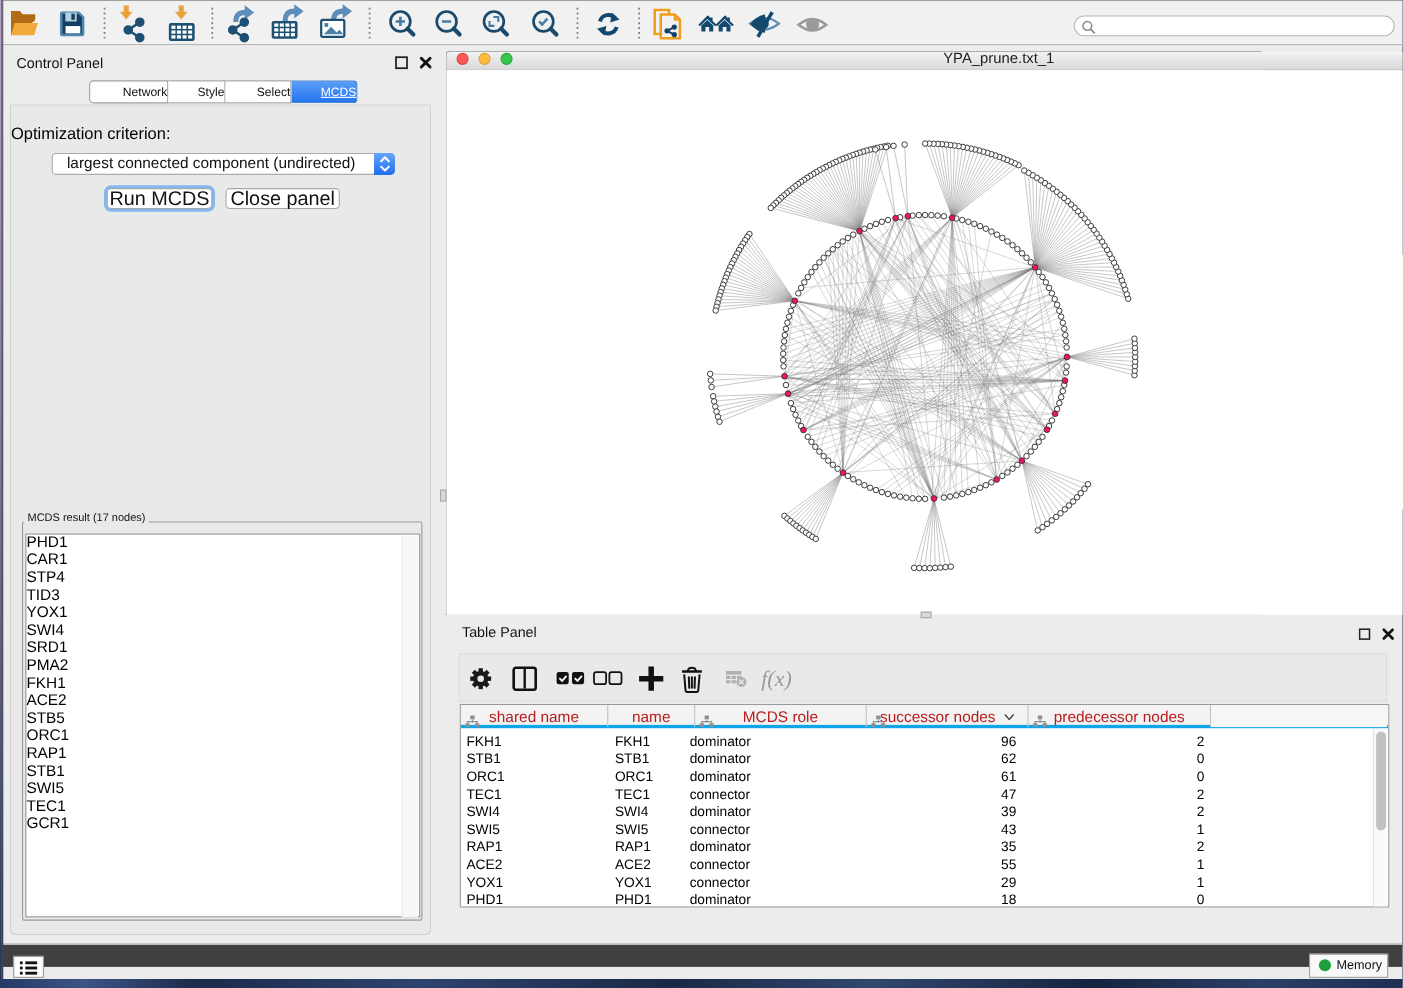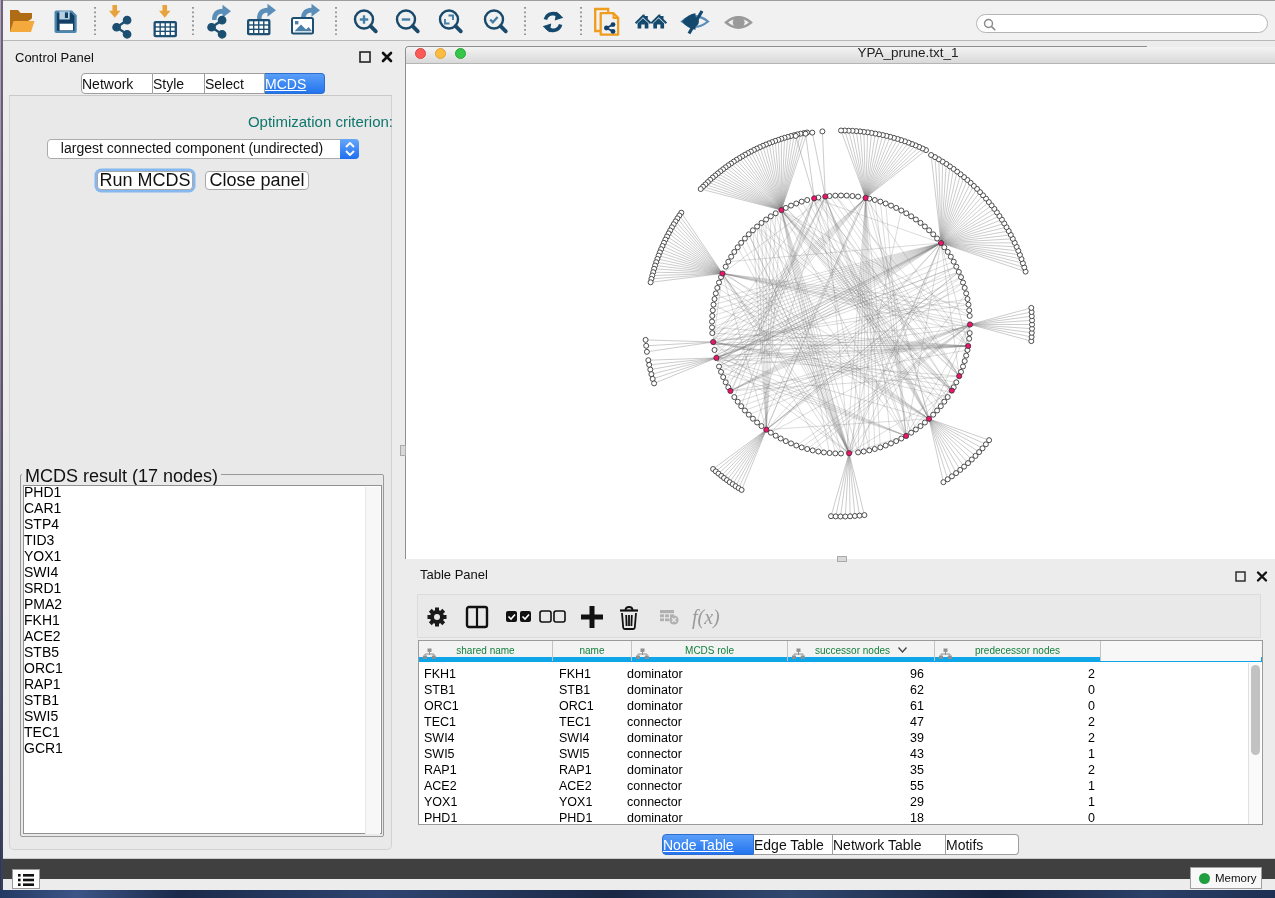--- a/index.html
+++ b/index.html
@@ -15,50 +15,50 @@
 #app { position:absolute; left:1px; top:0px; width:1274px; height:890px; background:#ececec; border-top:1px solid #9e9e9e;padding-left:28px; }
 
 
 #toolbar { position:absolute; left:0; top:0; width:1274px; height:40px; background:#f1f1f1; border-bottom:1px solid #b8b8b8; }
 #searchbox { position:absolute; left:975px; top:13px; width:292px; height:19px; background:#fff; border:1px solid #b5b5b5; border-radius:10px; }
 
 
 #cp { position:absolute; left:0; top:41px; width:397px; height:814px; background:#ececec; }
 #cp-title { position:absolute; left:14px; top:8px; font-size:13px; color:#111; }
 #cp-tabs { position:absolute; left:80px; top:31px; height:21px; }
-.tab { float:left; height:21px; line-height:20px; font-size:14px; color:#111; background:#fff; border:1px solid #9f9f9f; border-left:none; text-align:left; }
+.tab { float:left; height:21px; line-height:20px; font-size:11px; color:#111; background:#fff; border:1px solid #9f9f9f; border-left:none; text-align:right; }
 .tab.first { border-left:1px solid #9f9f9f; border-radius:4px 0 0 4px; }
 .tab.last { border-radius:0 4px 4px 0; }
 .tab.sel { background:linear-gradient(#5a9ef8,#2374ee); color:#fff; border-color:#2d6fd0;text-decoration:underline; }
 #cp-pane { position:absolute; left:8px; top:53px; width:383px; height:755px; background:#e9e9e9; border:1px solid #d2d2d2; border-top:1px solid #c8c8c8; border-radius:0 0 5px 5px; }
-#optlabel { position:absolute; left:0; top:17px; width:383px; text-align:right; font-size:15px; color:#0f766e; }
+#optlabel { position:absolute; left:0; top:17px; width:383px; text-align:left; font-size:15px; color:#000000; }
 #dropdown { position:absolute; left:37px; top:43px; width:312px; height:20px; padding-right:22px; background:#fff; border:1px solid #ababab; border-radius:4px; font-size:14px; line-height:17.5px; text-align:center; color:#111; }
 #dd-spin { position:absolute; right:-1px; top:-1px; width:19px; height:20px; border-radius:0 4px 4px 0; background:linear-gradient(#66a7f9,#1e6ef0); }
 .btn { position:absolute; top:75px; height:19px; background:#fff; border:1px solid #a8a8a8; border-radius:4px; font-size:18px; line-height:16.5px; text-align:center; color:#111; }
 #btn-run { left:87px; width:96px; box-shadow:0 0 0 2.5px #85b7f0; }
 #btn-close { left:195px; width:104px; }
 #fieldset { position:absolute; left:10px; top:378px; width:364px; height:363px; border:1px solid #9a9a9a; border-radius:2px; }
-#fs-legend { position:absolute; left:1px; top:-9px; background:#e9e9e9; padding:0 3px; font-size:18px; color:#111; }
+#fs-legend { position:absolute; left:1px; top:-9px; background:#e9e9e9; padding:0 3px; font-size:10px; color:#111; }
 #fs-list { position:absolute; left:2px; top:10px; width:359px; height:349px; background:#fff; border:1px solid #919191; font-size:14px; color:#000; }
 #fs-items { position:absolute; left:0px; top:-2px; line-height:16px; }
 #fs-scroll { position:absolute; right:1px; top:1px; width:15px; height:347px; background:#f7f7f7; border-left:1px solid #e8e8e8; }
 
 
 #net { position:absolute; left:404px; top:45px; width:742px; height:513px; background:#fff; border:1px solid #8f8f8f; border-right:none; border-radius:4px 0 0 0; }
 #net-title { position:absolute; left:0; top:0; width:870px; height:17px; background:linear-gradient(#f3f3f3,#d9d9d9); border-bottom:1px solid #b5b5b5; border-radius:4px 0 0 0; }
 .tl { position:absolute; top:1px; width:11px; height:11px; border-radius:50%; }
 #net-name { position:absolute; left:0; width:1004px; top:-2px; text-align:center; font-size:13.5px; color:#222; }
 #net-canvas { position:absolute; left:0; top:17px; width:870px; height:495px; background:#fff; }
 
 
 #tp { position:absolute; left:404px; top:563px; width:868px; height:292px; background:#ececec; }
 #tp-title { position:absolute; left:15px; top:3px; font-size:13px; color:#111; }
 #tp-toolbar { position:absolute; left:12px; top:30px; width:844px; height:44px; background:#e9e9e9; border:1px solid #dcdcdc; }
 #tbl { position:absolute; left:13px; top:76px; width:845px; height:185px; background:#fff; border:1px solid #9a9a9a; }
-#tbl-head { position:absolute; left:0; top:0; width:843px; height:21px; background:#f3f3f3; border-bottom:5px solid #0ea5e9; font-size:10px; color:#15803d; }
+#tbl-head { position:absolute; left:0; top:0; width:843px; height:21px; background:#f3f3f3; border-bottom:3px solid #0ea5e9; font-size:14px; color:#b91c1c; }
 .th { position:absolute; top:0; height:20px; line-height:20px; text-align:center; border-right:1px solid #c3c3c3; }
 .row { position:absolute; left:0; width:843px; height:16px; font-size:12.5px; color:#000; line-height:16px; }
 .c1 { position:absolute; left:5px; } .c2 { position:absolute; left:140px; }
 .c3 { position:absolute; left:208px; } .c4 { position:absolute; left:369px; width:136px; text-align:right; }
 .c5 { position:absolute; left:516px; width:160px; text-align:right; }
 #tbl-scroll { position:absolute; right:1px; top:22px; width:13px; height:161px; background:#fafafa; border-left:1px solid #e0e0e0; }
 #tbl-thumb { position:absolute; left:1.5px; top:2px; width:9px; height:90px; background:#c2c2c2; border-radius:5px; }
 #tp-tabs { position:absolute; left:257px; top:270px; height:21px; }
 
 
@@ -1135,26 +1135,20 @@
             <span class="c2">PHD1</span>
             <span class="c3">dominator</span>
             <span class="c4">18</span>
             <span class="c5">0</span>
           </div>
         </div>
       <div id="tbl-scroll">
           <div id="tbl-thumb"></div>
         </div>
     </div>
-    <div id="tp-tabs">
-      <div class="tab first sel" style="width:92px">Node Table</div>
-        <div class="tab" style="width:79px">Edge Table</div>
-        <div class="tab" style="width:113px">Network Table</div>
-        <div class="tab last" style="width:73px">Motifs</div>
-    </div>
   </div>
   <div id="status">
     <div id="st-list">
         <svg class="abs" style="left:5px;top:3px" width="16" height="14" fill="#111">
 <rect x="0" y="1" width="2.6" height="2.6"></rect>
           <rect x="5" y="1" width="11" height="2.6"></rect>
 <rect x="0" y="5.7" width="2.6" height="2.6"></rect>
           <rect x="5" y="5.7" width="11" height="2.6"></rect>
 <rect x="0" y="10.4" width="2.6" height="2.6"></rect>
           <rect x="5" y="10.4" width="11" height="2.6"></rect>

